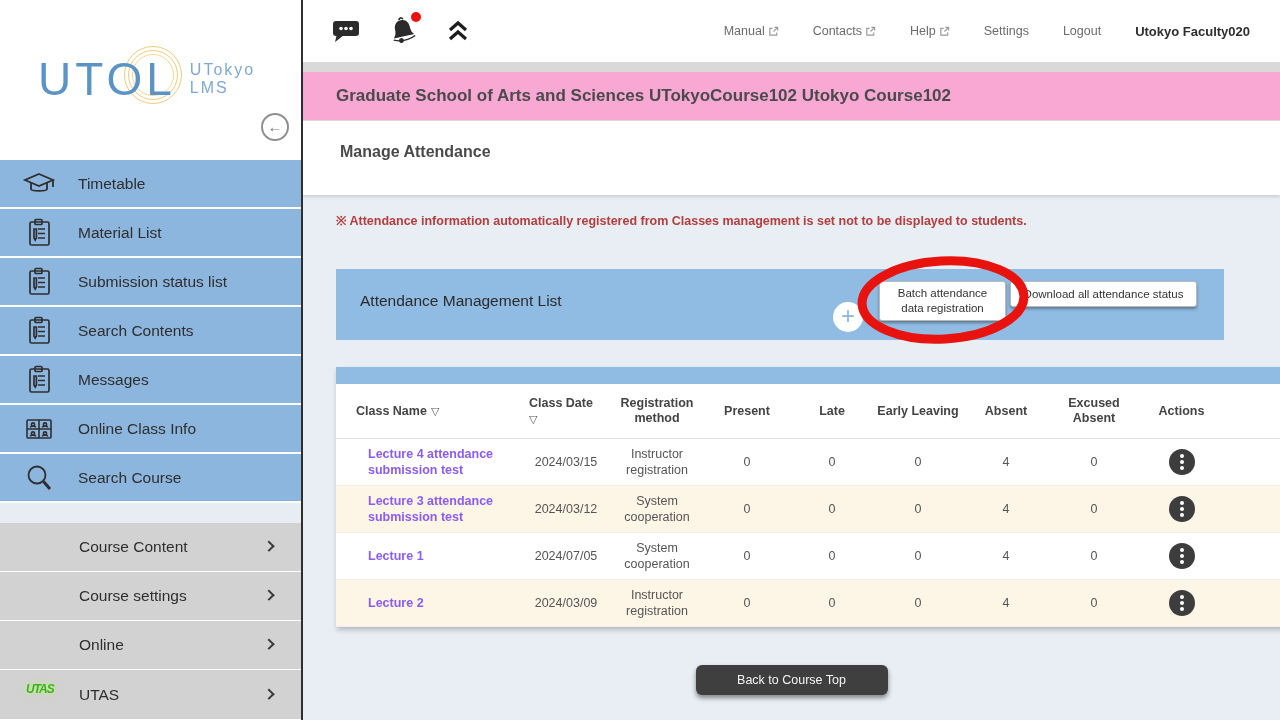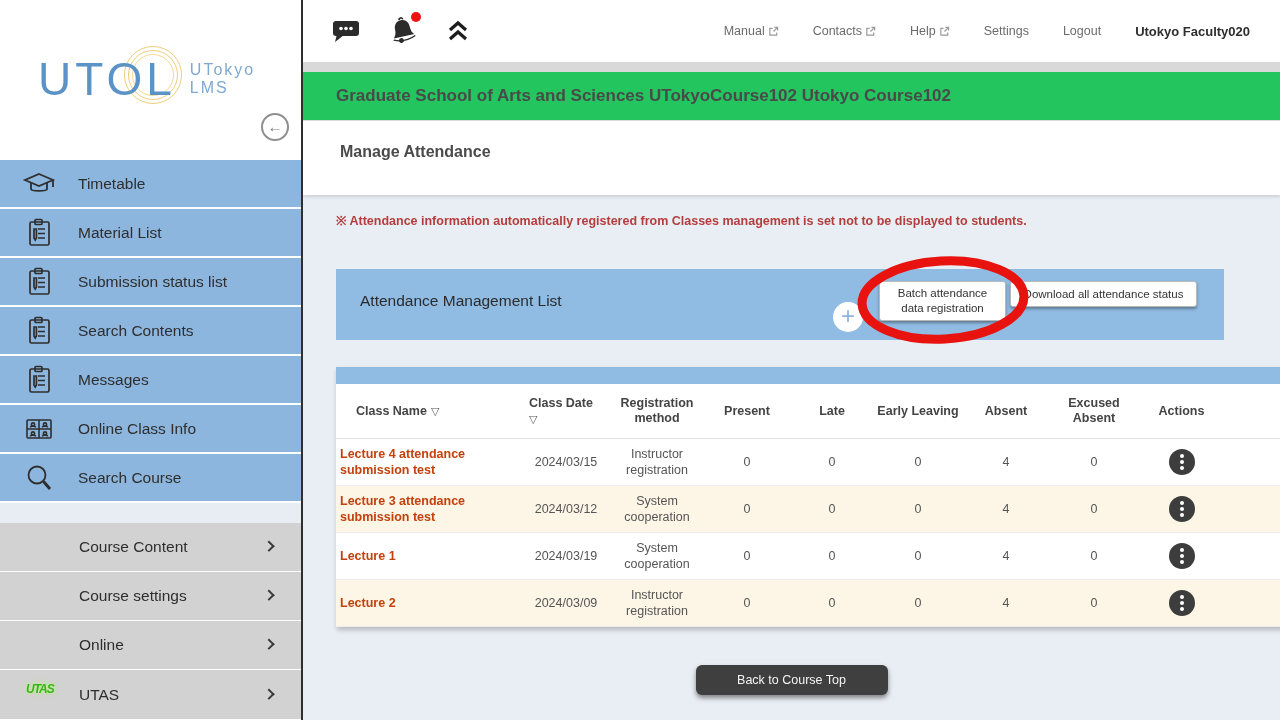--- a/index.html
+++ b/index.html
@@ -33,21 +33,21 @@
   
   .main { position:absolute; left:303px; top:0; width:977px; height:720px; }
   .topbar { height:62px; background:#ffffff; display:flex; align-items:center; }
   .topbar-icons { display:flex; align-items:center; gap:26px; margin-left:28px; }
   .tb-ico { position:relative; cursor:pointer; display:flex; }
   .bell-dot { position:absolute; right:-2px; top:-3px; width:10px; height:10px; border-radius:50%; background:#ee1111; }
   .topbar-right { margin-left:auto; display:flex; align-items:center; gap:34px; padding-right:30px; }
   .tb-link { font-size:12.5px; color:#6b6b6b; cursor:pointer; display:flex; align-items:center; gap:3px; }
   .tb-user { font-size:13px; font-weight:bold; color:#2e2e2e; }
   .gray-strip { height:10px; background:#d9d9d9; }
-  .course-block { height:49px; background:#22c55e; border-bottom:1px solid #dcdcdc; display:flex; align-items:center; }
+  .course-block { height:49px; background:#f9a8d4; border-bottom:1px solid #dcdcdc; display:flex; align-items:center; }
   .course-title { margin-left:33px; font-size:17px; font-weight:bold; color:#4a4a4a; }
   .page-block { height:74px; background:#ffffff; box-shadow:0 2px 3px rgba(0,0,0,.12); position:relative; z-index:2; }
   .page-title { position:absolute; left:37px; top:22px; font-size:16px; font-weight:bold; color:#4a4a4a; }
 
   .content { position:relative; height:525px; background:#e9eef4; }
   .notice { position:absolute; left:33px; top:17px; font-size:12.5px; font-weight:bold; color:#b43e3e; }
 
   .panel { position:absolute; left:33px; top:74px; width:888px; height:71px; background:#90bbe3; }
   .panel-title { position:absolute; left:24px; top:23px; font-size:15.5px; color:#2b2b2b; }
   .plus-btn { position:absolute; left:497px; top:33px; width:30px; height:30px; border-radius:50%; background:#ffffff; color:#8cb4dc; font-size:24px; font-weight:300; line-height:27px; text-align:center; cursor:pointer; }
@@ -59,21 +59,21 @@
   .table-topstrip { height:17px; background:#90bbe3; }
   .thead { display:grid; grid-template-columns:185px 90px 92px 88px 82px 90px 86px 90px 85px; height:55px; background:#ffffff; border-bottom:1px solid #e2e2e2; }
   .th { display:flex; align-items:center; justify-content:center; text-align:center; font-size:12.5px; font-weight:bold; color:#444; padding:0 4px; line-height:15px; }
   .th.left { justify-content:flex-start; padding-left:20px; text-align:left; }
   .th .sort { font-size:11px; font-weight:normal; color:#555; margin-left:4px; }
   .th.wrapcell { display:block; padding-top:12px; padding-left:8px; text-align:left; }
   .th.wrapcell .sort { display:block; margin-left:0; margin-top:1px; }
   .trow { display:grid; grid-template-columns:185px 90px 92px 88px 82px 90px 86px 90px 85px; min-height:47px; align-items:center; border-bottom:1px solid #eee; }
   .trow.alt { background:#fdf6e7; }
   .td { font-size:12.5px; color:#555; text-align:center; padding:4px; line-height:16px; }
-  .td.name { text-align:left; padding-left:4px; font-weight:bold; color:#c2410c; cursor:pointer; }
+  .td.name { text-align:left; padding-left:32px; font-weight:bold; color:#8b5cf6; cursor:pointer; }
   .kebab { width:26px; height:26px; border-radius:50%; background:#3d3d3d; margin:0 auto; position:relative; cursor:pointer; }
   .kebab i { position:absolute; left:50%; width:4px; height:4px; margin-left:-2px; border-radius:50%; background:#fff; }
   .kebab i:nth-child(1){ top:5px; } .kebab i:nth-child(2){ top:11px; } .kebab i:nth-child(3){ top:17px; }
 
   .back-btn { position:absolute; left:50%; transform:translateX(-50%); top:470px; width:192px; height:30px; background:#3f3f3f; color:#f5f5f5; font-size:12.5px; text-align:center; line-height:30px; border-radius:6px; box-shadow:0 3px 5px rgba(0,0,0,.45); cursor:pointer; }
 </style>
 </head>
 <body>
 
 <div class="app">
@@ -342,21 +342,21 @@
               <div class="kebab">
                 <i></i>
                 <i></i>
                 <i></i>
               </div>
             </div>
         </div>
 
         <div class="trow">
           <div class="td name">Lecture 1</div>
-          <div class="td">2024/03/19</div>
+          <div class="td">2024/07/05</div>
           <div class="td">System cooperation</div>
           <div class="td">0</div>
           <div class="td">0</div>
           <div class="td">0</div>
           <div class="td">4</div>
           <div class="td">0</div>
           <div class="td">
               <div class="kebab">
                 <i></i>
                 <i></i>

